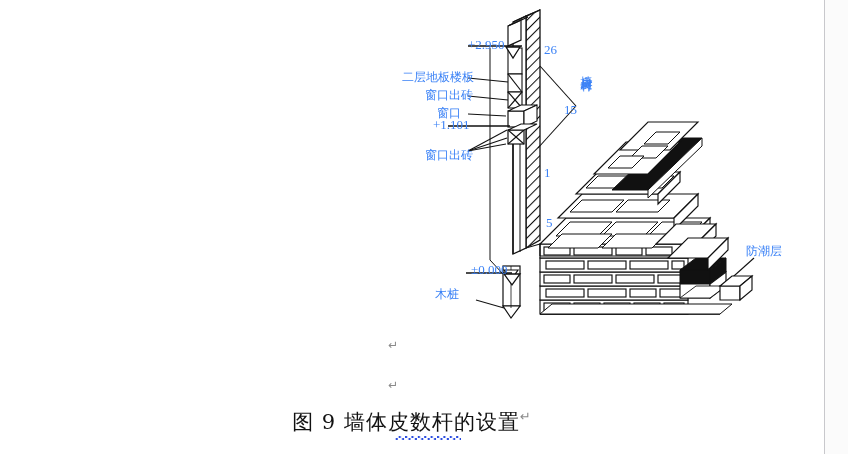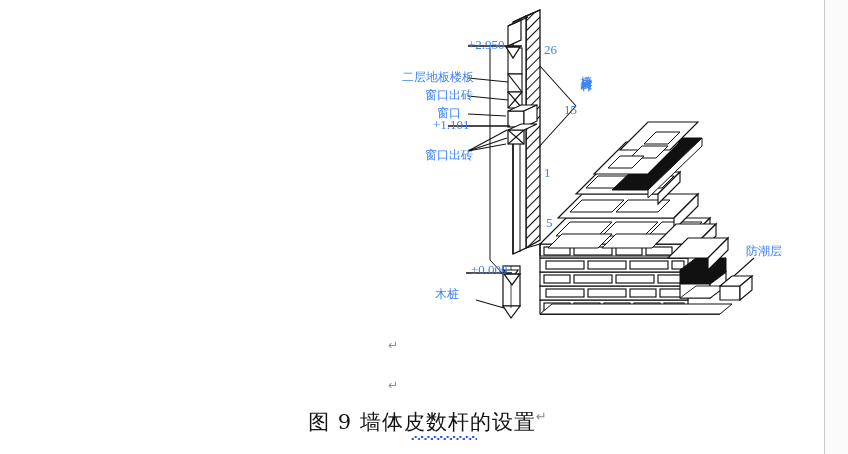--- a/index.html
+++ b/index.html
@@ -55,21 +55,20 @@
     position:absolute;
     color:#8a8a8a;
     font-family:"DejaVu Sans", sans-serif;
     font-size:12px;
   }
 
   
   .caption{
     position:absolute;left:0;top:408px;width:824px;
     text-align:center;
-    margin-left:16px;
   }
   .caption-text{
     display:inline-block;
     font-family:"DejaVu Serif", serif;
     font-size:21px;
     color:#111111;
     letter-spacing:1px;
     position:relative;
   }
   .caption-mark{

